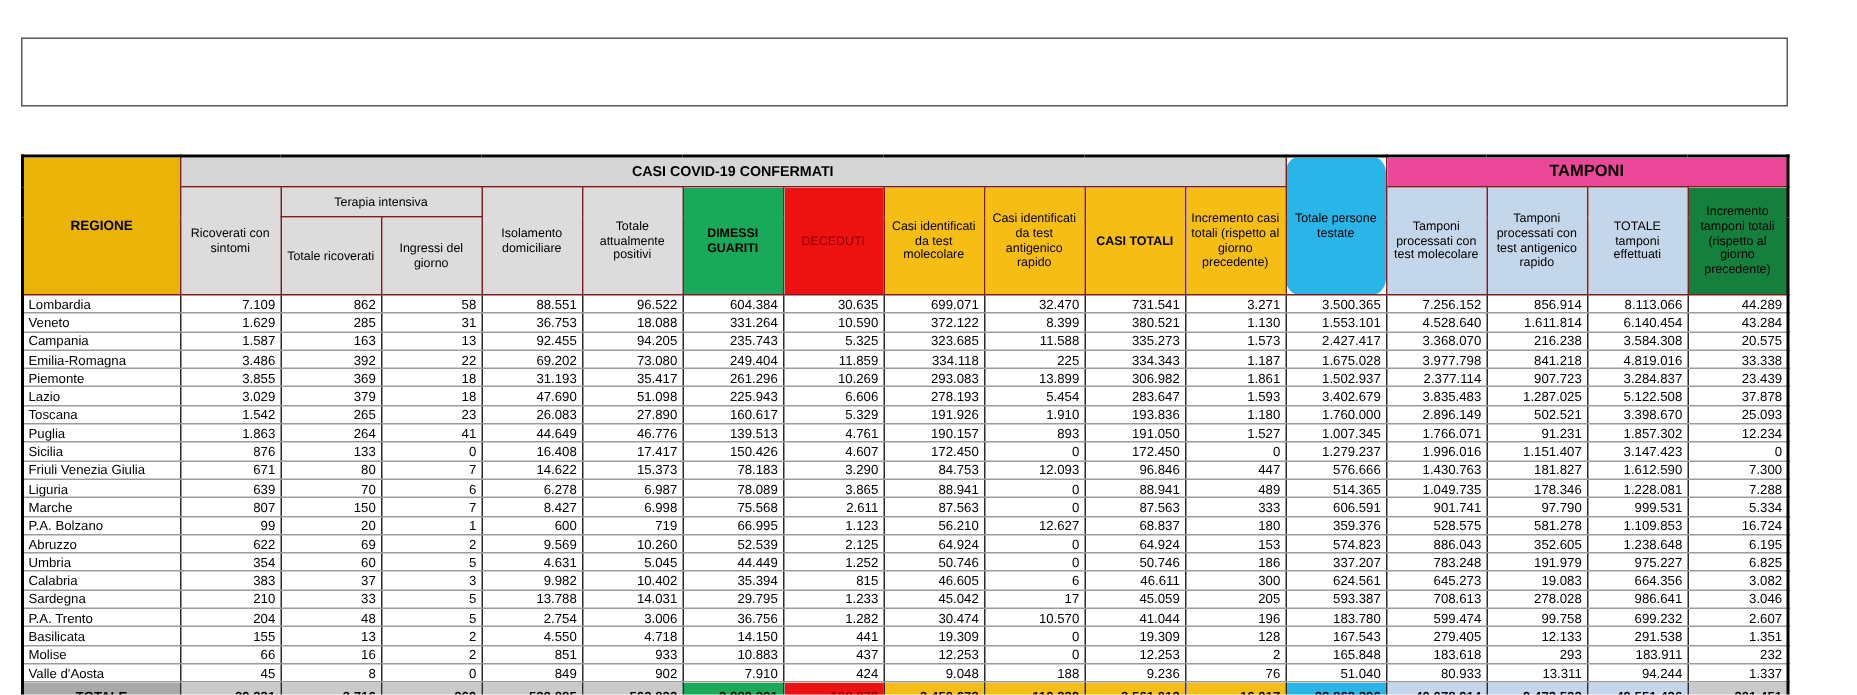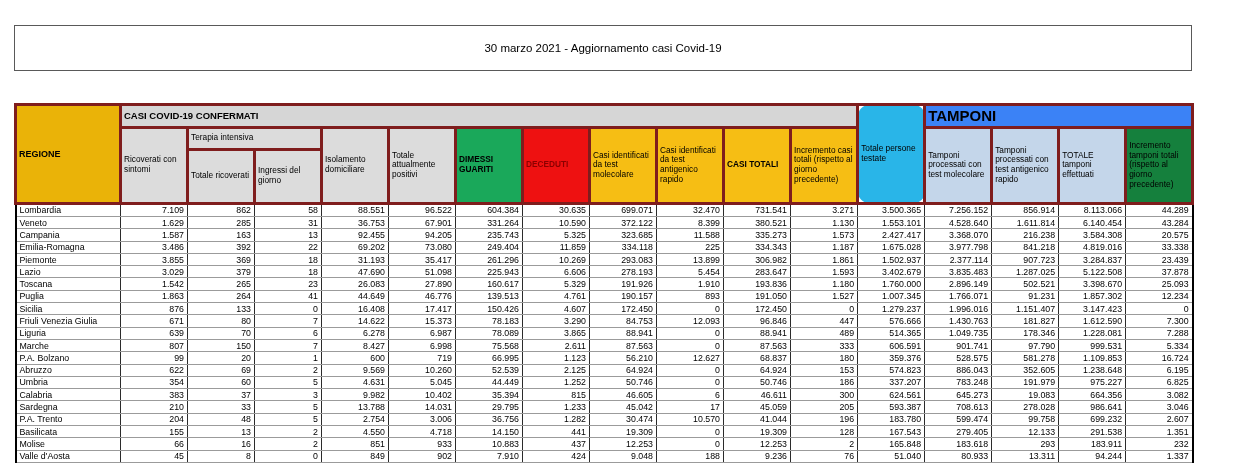--- a/index.html
+++ b/index.html
@@ -14,33 +14,33 @@
 
   table.covid{
     position:absolute;left:14px;top:103px;width:1177px;
     border-collapse:collapse;table-layout:fixed;
     border:2px solid #000;
   }
   col.c-region{width:105px;}
   col.c-num{width:67px;}
 
   thead th{
-    border:3px solid #7f1d1d;
+    border:1px solid #7f1d1d;
     font-weight:normal;font-size:8.3px;line-height:1.18;
-    padding:1px 2px;background:#DCDCDC;text-align:left;vertical-align:middle;
+    padding:1px 2px;background:#DCDCDC;text-align:center;vertical-align:middle;
     overflow:hidden;
   }
   tr.h1 th{height:17px;}
   tr.h2 th{height:17px;}
   tr.h3 th{height:49px;}
   th.regione{background:#eab308;font-weight:bold;font-size:9px;}
   th.band{background:#D6D6D6;font-weight:bold;font-size:9.5px;}
-  th.band-blue{background:#3b82f6;font-weight:bold;font-size:15px;}
+  th.band-blue{background:#ec4899;font-weight:bold;font-size:11px;}
   th.green{background:#1AA85A;font-weight:bold;}
-  th.red{background:#EE1111;color:#8B0000;font-weight:bold;}
+  th.red{background:#EE1111;color:#8B0000;font-weight:normal;}
   th.gold{background:#F6BE14;}
   th.gold-b{background:#F6BE14;font-weight:bold;}
   th.cyan{background:#29B5E8;border-radius:11px;}
   th.blue{background:#C4D6EA;}
   th.graylt{background:#15803d;}
 
   tbody td{
     border-left:1px solid #2b2b2b;border-right:1px solid #2b2b2b;
     border-top:1px solid #9b9b9b;border-bottom:1px solid #9b9b9b;
     font-size:8.8px;height:11.3px;line-height:10px;
@@ -57,21 +57,20 @@
   tr.total td.c-green{background:#1AA85A;}
   tr.total td.c-red{background:#EE1111;color:#8B0000;}
   tr.total td.c-gold{background:#F6BE14;}
   tr.total td.c-cyan{background:#29B5E8;}
   tr.total td.c-blue{background:#C4D6EA;}
 </style>
 </head>
 <body>
 
 <div class="title-box">
-  <div>30 marzo 2021 - Aggiornamento casi Covid-19</div>
 </div>
 
 <table class="covid">
   <colgroup>
     <col class="c-region">
     <col class="c-num">
       <col class="c-num">
       <col class="c-num">
       <col class="c-num">
     <col class="c-num">
@@ -134,21 +133,21 @@
         <td class="num">856.914</td>
         <td class="num">8.113.066</td>
         <td class="num">44.289</td>
       </tr>
       <tr>
         <td class="region">Veneto</td>
         <td class="num">1.629</td>
         <td class="num">285</td>
         <td class="num">31</td>
         <td class="num">36.753</td>
-        <td class="num">67.901</td>
+        <td class="num">18.088</td>
         <td class="num">331.264</td>
         <td class="num">10.590</td>
         <td class="num">372.122</td>
         <td class="num">8.399</td>
         <td class="num">380.521</td>
         <td class="num">1.130</td>
         <td class="num">1.553.101</td>
         <td class="num">4.528.640</td>
         <td class="num">1.611.814</td>
         <td class="num">6.140.454</td>

